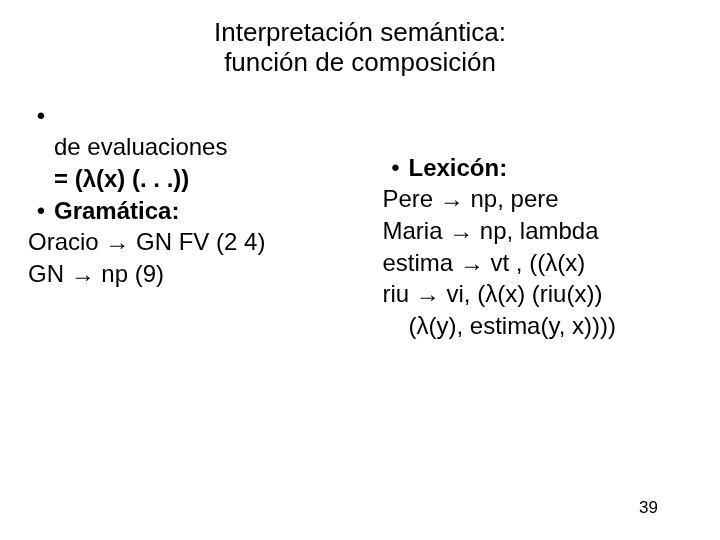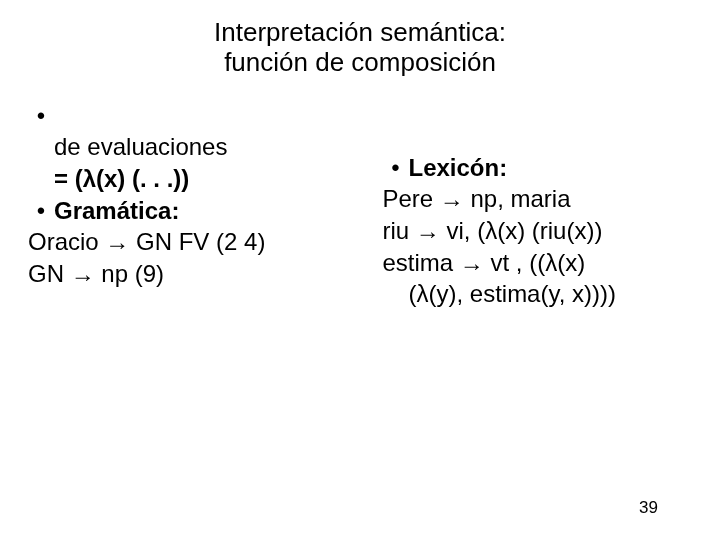--- a/index.html
+++ b/index.html
@@ -80,21 +80,22 @@
     </div>
     <div>Oracio  → GN FV (2 4)</div>
     <div>GN → np (9)</div>
   </div>
 
   <div class="col right">
     <div class="bullet-row">
       <div class="bullet">•</div>
       <div class="bullet-text bold">Lexicón:</div>
     </div>
-    <div>Pere → np, maria</div>
+    <div>Pere → np, pere</div>
+    <div>Maria → np, lambda</div>
+    <div>estima → vt , ((λ(x)</div>
     <div>riu → vi, (λ(x) (riu(x))</div>
-    <div>estima → vt , ((λ(x)</div>
     <div class="indent">(λ(y), estima(y, x))))</div>
   </div>
 
 </div>
 
 <div class="pagenum">39</div>
 
 </body></html>

